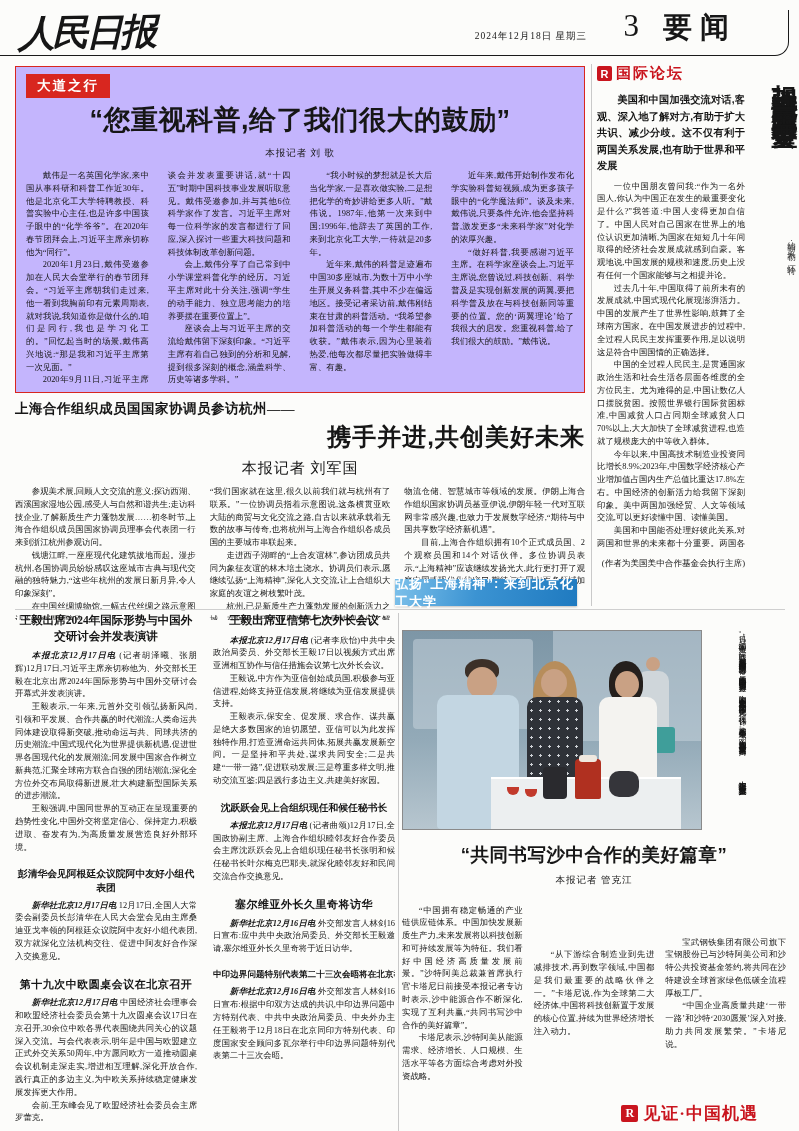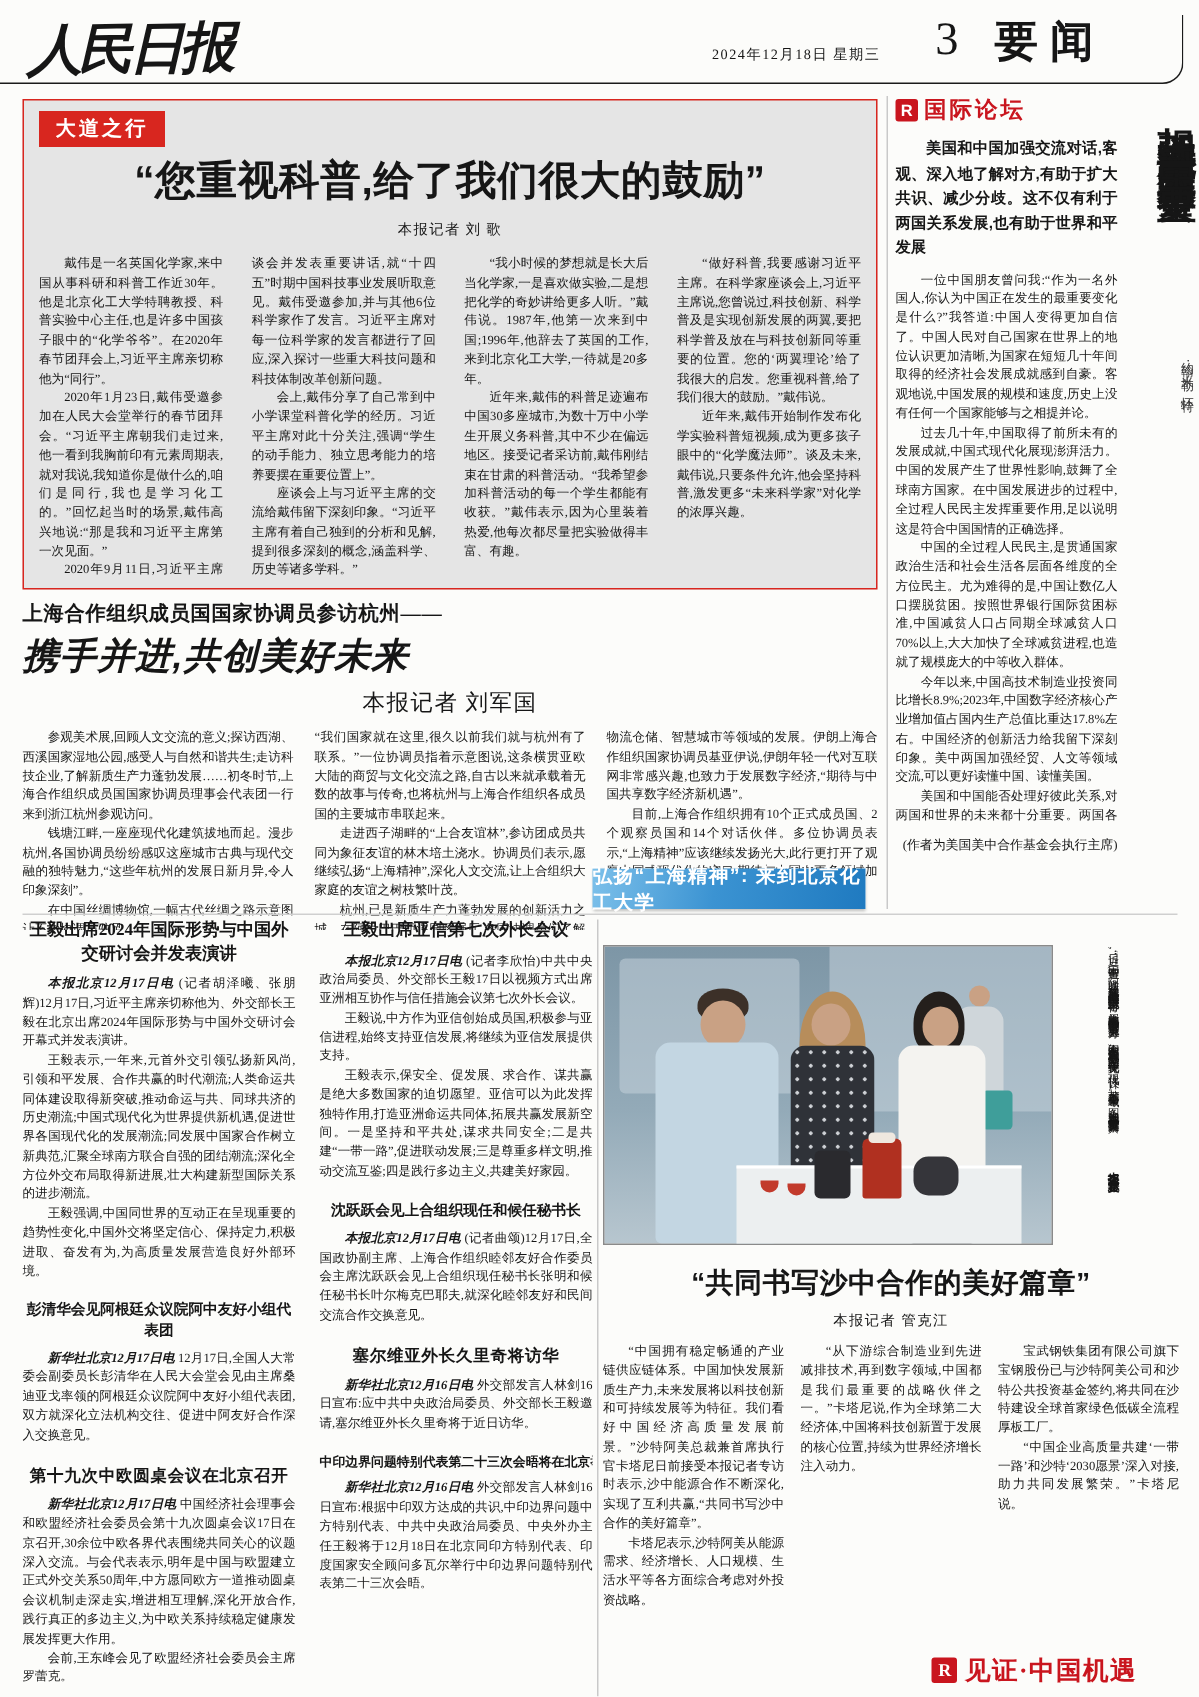--- a/index.html
+++ b/index.html
@@ -15,21 +15,21 @@
   .col{flex:1;min-width:0;}
 
   
   .m-logo{left:18px;top:8px;font-size:37px;font-weight:900;font-style:italic;letter-spacing:-3px;transform:rotate(-1deg);}
   .m-date{right:212px;top:30px;font-size:9.5px;letter-spacing:1px;}
   .m-pagenum{right:160px;top:8px;font-size:31px;}
   .m-section{right:62px;top:8px;font-size:29px;font-weight:900;letter-spacing:8px;}
   .m-rule{left:0;top:10px;width:788px;height:45px;border-bottom:1.6px solid #1a1a1a;border-right:1.6px solid #1a1a1a;border-bottom-right-radius:14px;}
 
   
-  .lead{left:15px;top:66px;width:570px;height:327px;border:1.4px solid #d8261f;box-sizing:border-box;padding:0 10px;background:#e5e5e5;}
+  .lead{left:15px;top:66px;width:570px;height:327px;border:1.4px solid #d8261f;box-sizing:border-box;padding:0 10px;background:#c4b5fd;}
   .badge{position:absolute;top:7px;left:10px;background:#d8261f;color:#fff;font-weight:bold;font-size:13.5px;padding:3px 11px;letter-spacing:2px;}
   .lead-headline{margin:36px 0 0;text-align:center;font-weight:900;font-size:27px;letter-spacing:.5px;line-height:1.3;}
   .lead-byline{text-align:center;font-size:9.5px;margin:9px 0 10px;letter-spacing:1px;}
   .lead-cols{height:214px;gap:19px;}
 
   
   .forum{left:597px;top:64px;width:148px;height:542px;}
   .forum-head{display:flex;align-items:center;gap:4px;color:#c9151e;font-weight:900;font-size:15px;letter-spacing:2px;}
   .r-logo{width:15px;height:15px;background:#c9151e;color:#fff;font-weight:bold;font-size:11px;display:flex;align-items:center;justify-content:center;border-radius:2px;flex:0 0 auto;letter-spacing:0;}
   .forum-lede{font-weight:bold;font-size:10.2px;line-height:1.62;margin:9px 0 6px;text-align:justify;text-indent:2em;}
@@ -37,21 +37,21 @@
   .forum-attr{text-align:right;font-size:8.6px;margin-top:7px;}
 
   
   .vhead{left:750px;top:64px;width:48px;height:524px;writing-mode:vertical-rl;display:flex;}
   .vh-main{font-weight:900;font-size:26px;letter-spacing:2.5px;line-height:1.0;}
   .vh-author{font-size:8.5px;padding-top:128px;letter-spacing:2px;color:#333;margin-top:0;}
 
   
   .sco{left:15px;top:400px;width:570px;height:208px;}
   .sco-kicker{font-size:13.5px;font-weight:bold;letter-spacing:.5px;}
-  .sco-headline{margin:3px 0 0;text-align:left;font-weight:900;font-size:24px;letter-spacing:1px;font-style:italic;}
+  .sco-headline{margin:3px 0 0;text-align:right;font-weight:900;font-size:24px;letter-spacing:1px;}
   .sco-byline{text-align:center;font-size:15px;margin:6px 0 8px;letter-spacing:1px;}
   .sco-cols{height:134px;gap:14px;}
   .sco-banner{position:absolute;right:8px;bottom:2px;width:182px;height:27px;color:#fff;font-weight:bold;font-size:13px;display:flex;align-items:center;justify-content:center;letter-spacing:1px;background:linear-gradient(100deg,#7cc0ea 0%,#3b93d2 45%,#1f7ac0 100%);box-shadow:0 1px 2px rgba(0,0,0,.25);}
 
   
   .photo-wrap{left:402px;top:630px;width:346px;height:200px;display:flex;}
   .photo{width:298px;height:198px;position:relative;overflow:hidden;border:1px solid #8a8a8a;background:linear-gradient(180deg,#7d96a6 0%,#93aab8 55%,#b7c6cf 100%);flex:0 0 auto;}
   .ph-panel{position:absolute;background:#c4d2da;opacity:.55;}
   .ph-head{position:absolute;border-radius:50%;background:#c9a184;}
   .ph-hair{position:absolute;border-radius:50% 50% 40% 40%;}
@@ -68,21 +68,21 @@
   .bt{font-weight:bold;text-align:center;line-height:1.35;margin:0 0 6px;}
   .bt-lg{font-size:11.5px;}
   .bt-sm{font-size:9.8px;}
   .bt-kai{font-size:11px;font-weight:600;letter-spacing:.5px;}
   .bt-kai2{font-size:8.6px;font-weight:600;white-space:nowrap;}
 
   
   .saudi{left:402px;top:842px;width:384px;height:289px;}
   .saudi-headline{margin:0;text-align:center;font-weight:900;font-size:18.5px;letter-spacing:.5px;}
   .saudi-byline{text-align:center;font-size:9.5px;margin:7px 0 8px;letter-spacing:1px;}
-  .saudi-cols{height:198px;gap:11px;}
+  .saudi-cols{height:198px;gap:11px;align-items:center;}
   .saudi-footer{position:absolute;right:28px;bottom:6px;display:flex;align-items:center;gap:5px;color:#c9151e;font-weight:900;font-size:17px;letter-spacing:1px;}
   .r-logo2{width:17px;height:17px;background:#c9151e;color:#fff;font-weight:bold;font-size:12px;display:flex;align-items:center;justify-content:center;border-radius:2px;letter-spacing:0;}
 
   
   .vr{position:absolute;width:1px;background:#c9c9c9;}
   .hr{position:absolute;height:1px;background:#cfcfcf;}
 </style>
 </head>
 <body>
 
@@ -105,22 +105,22 @@
     <div class="col">
       <p class="para" style="text-indent:0">谈会并发表重要讲话,就“十四五”时期中国科技事业发展听取意见。戴伟受邀参加,并与其他6位科学家作了发言。习近平主席对每一位科学家的发言都进行了回应,深入探讨一些重大科技问题和科技体制改革创新问题。</p>
       <p class="para">会上,戴伟分享了自己常到中小学课堂科普化学的经历。习近平主席对此十分关注,强调“学生的动手能力、独立思考能力的培养要摆在重要位置上”。</p>
       <p class="para">座谈会上与习近平主席的交流给戴伟留下深刻印象。“习近平主席有着自己独到的分析和见解,提到很多深刻的概念,涵盖科学、历史等诸多学科。”</p>
     </div>
     <div class="col">
       <p class="para">“我小时候的梦想就是长大后当化学家,一是喜欢做实验,二是想把化学的奇妙讲给更多人听。”戴伟说。1987年,他第一次来到中国;1996年,他辞去了英国的工作,来到北京化工大学,一待就是20多年。</p>
       <p class="para">近年来,戴伟的科普足迹遍布中国30多座城市,为数十万中小学生开展义务科普,其中不少在偏远地区。接受记者采访前,戴伟刚结束在甘肃的科普活动。“我希望参加科普活动的每一个学生都能有收获。”戴伟表示,因为心里装着热爱,他每次都尽量把实验做得丰富、有趣。</p>
     </div>
     <div class="col">
+      <p class="para">近年来,戴伟开始制作发布化学实验科普短视频,成为更多孩子眼中的“化学魔法师”。谈及未来,戴伟说,只要条件允许,他会坚持科普,激发更多“未来科学家”对化学的浓厚兴趣。</p>
       <p class="para">“做好科普,我要感谢习近平主席。在科学家座谈会上,习近平主席说,您曾说过,科技创新、科学普及是实现创新发展的两翼,要把科学普及放在与科技创新同等重要的位置。您的‘两翼理论’给了我很大的启发。您重视科普,给了我们很大的鼓励。”戴伟说。</p>
-      <p class="para">近年来,戴伟开始制作发布化学实验科普短视频,成为更多孩子眼中的“化学魔法师”。谈及未来,戴伟说,只要条件允许,他会坚持科普,激发更多“未来科学家”对化学的浓厚兴趣。</p>
     </div>
   </div>
 </div>
 
 <div class="abs forum">
   <div class="forum-head sans">
     <span class="r-logo">R</span>
     <span>国际论坛</span>
   </div>
   <p class="forum-lede sans">美国和中国加强交流对话,客观、深入地了解对方,有助于扩大共识、减少分歧。这不仅有利于两国关系发展,也有助于世界和平发展</p>

